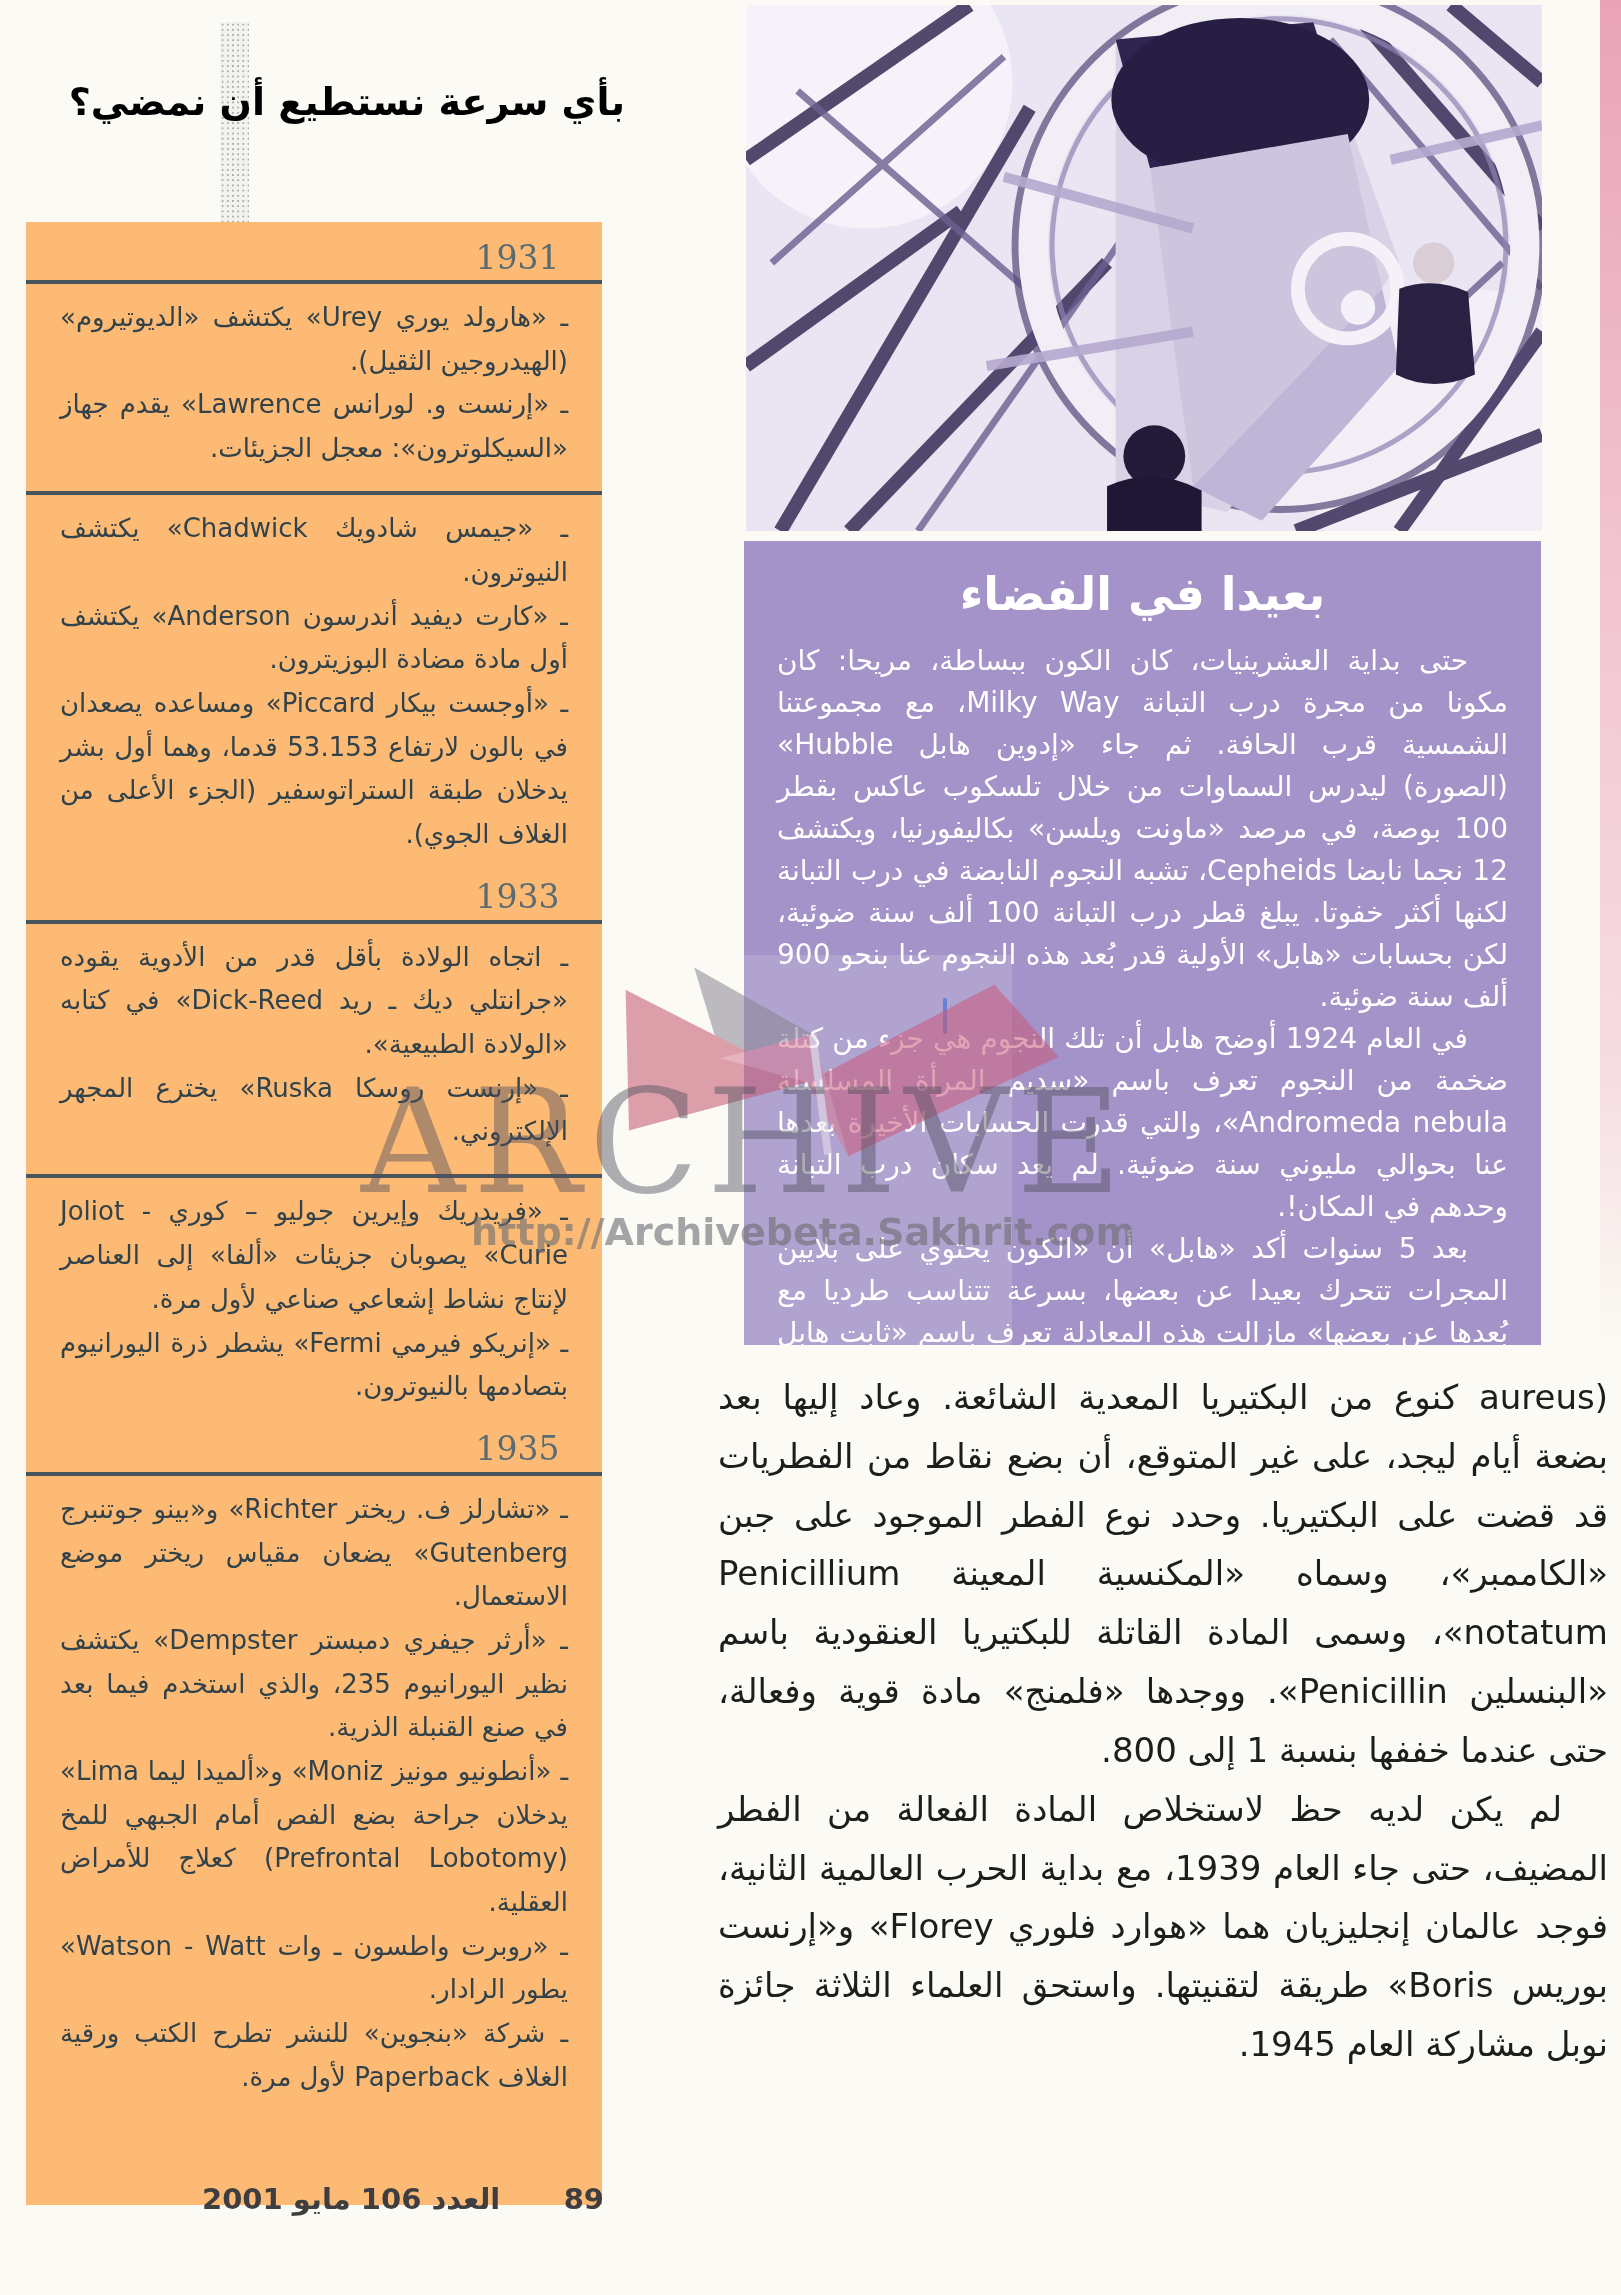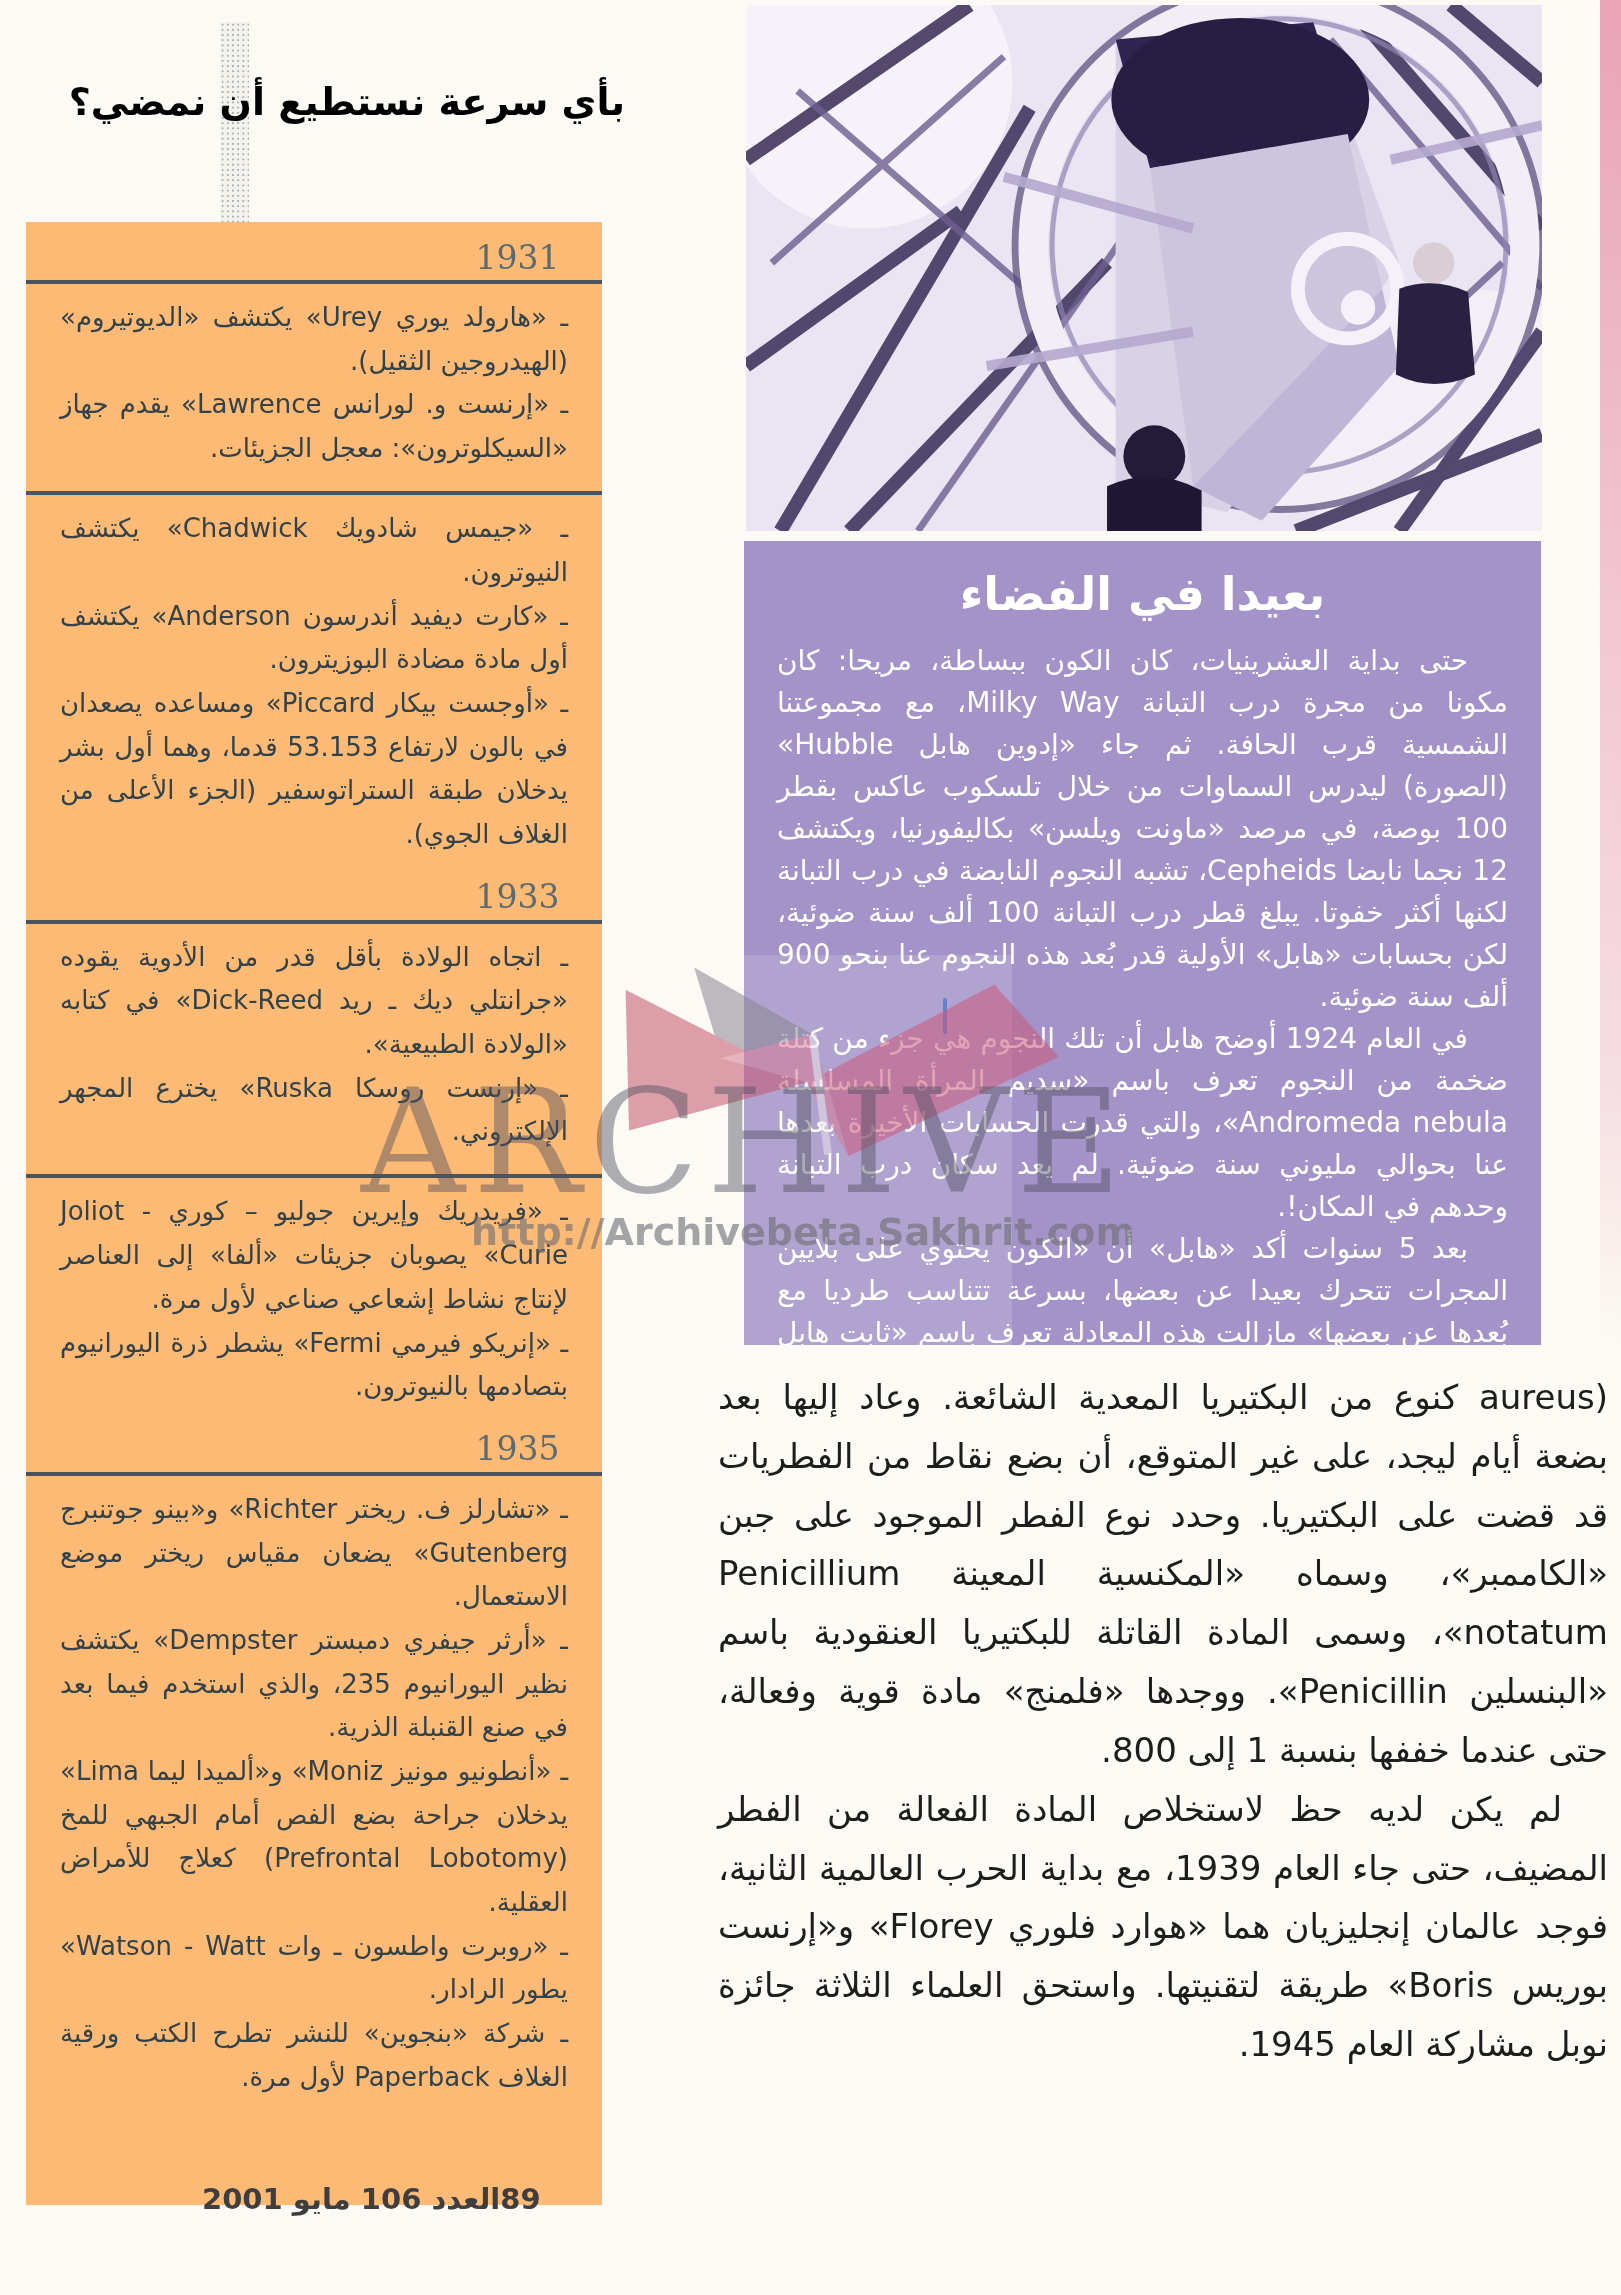--- a/index.html
+++ b/index.html
@@ -55,21 +55,21 @@
   }
   
   .article{position:absolute;left:718px;top:1368px;width:890px;direction:rtl;z-index:1;}
   .article p{
     text-align:justify;font-size:34px;line-height:1.73;color:#1d1d1d;margin:0;
   }
   .article p + p{text-indent:46px;}
   
   .footer{
     position:absolute;left:202px;top:2182px;width:402px;
-    display:flex;flex-direction:row-reverse;
+    display:flex;flex-direction:row-reverse;justify-content:space-between;
     align-items:baseline;direction:rtl;
     font-weight:bold;font-size:29px;color:#3e3e41;
   }
   
   .wm-book{position:absolute;left:591px;top:952px;z-index:4;}
   .wm-archive{
     position:absolute;left:361px;top:1058px;z-index:5;
     font-family:"DejaVu Serif",serif;font-size:144px;letter-spacing:7.7px;
     color:#50505f;opacity:.45;white-space:nowrap;
   }

